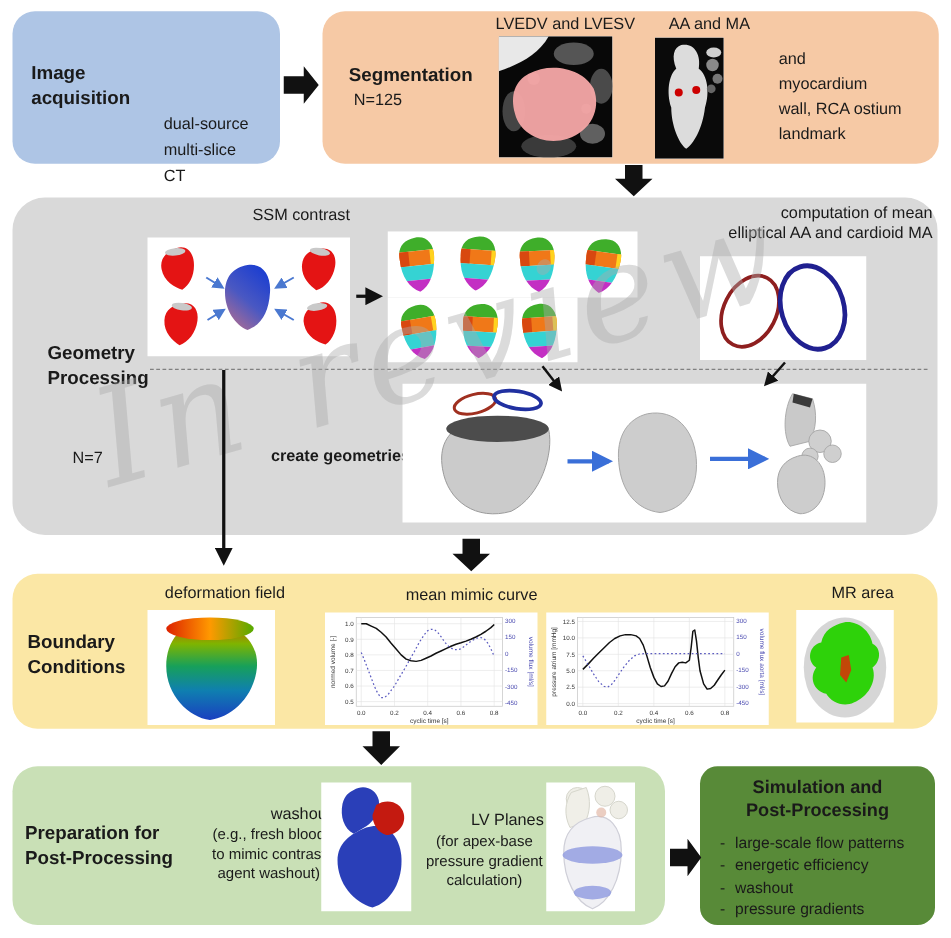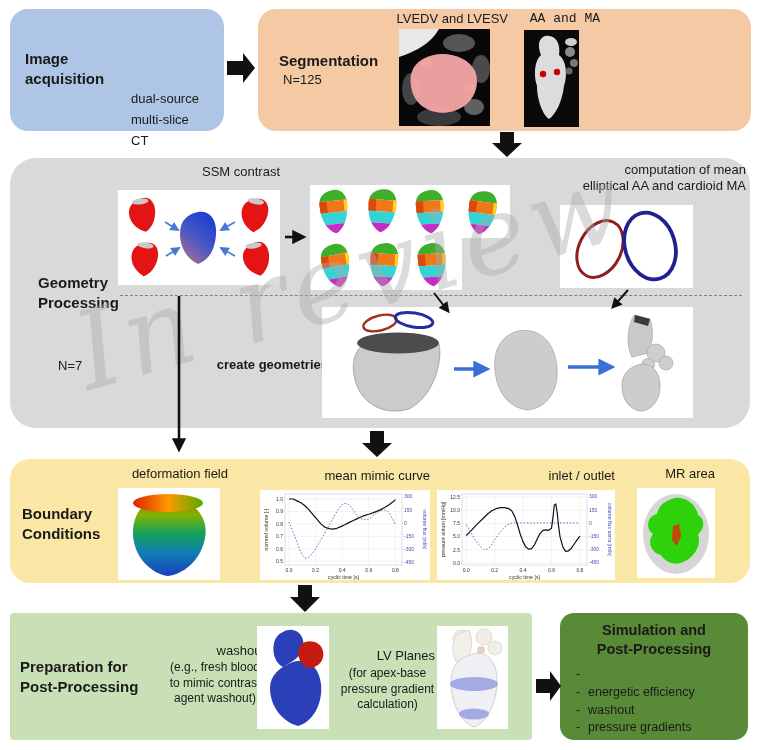--- a/index.html
+++ b/index.html
@@ -55,21 +55,25 @@
 acquisition</div>
     <div class="abs note pre" style="left:121px;top:36px;width:95px;margin-top:44px;">dual-source
 multi-slice
 CT</div>
   </div>
 
   <div class="box" id="box-seg" style="left:258px;top:9px;width:493px;height:122px;background:#f6c9a5;">
     <div class="abs title" style="left:9px;top:42px;margin-left:12px;">Segmentation</div>
     <div class="abs note" style="left:25px;top:61px;">N=125</div>
     <div class="abs lbl" style="left:130px;top:2px;width:120px;">LVEDV and LVESV</div>
-    <div class="abs lbl" style="left:262px;top:2px;width:80px;font-family:Liberation Mono, monospace;">AA and MA</div>
+    <div class="abs lbl" style="left:262px;top:2px;width:80px;">AA and MA</div>
+    <div class="abs note pre" style="left:365px;top:28px;width:125px;line-height:1.55;">and
+myocardium
+wall, RCA ostium
+landmark</div>
   </div>
 
   <div class="imgbox" style="left:399px;top:29px;width:91px;height:97px;">
     <svg width="91" height="97" viewBox="0 0 91 97">
       <rect width="91" height="97" fill="#080808"></rect>
       <path d="M0 0 L40 0 C32 14 18 22 0 28 Z" fill="#e8e8e8"></path>
       <ellipse cx="60" cy="14" rx="16" ry="9" fill="#555"></ellipse>
       <ellipse cx="82" cy="40" rx="9" ry="14" fill="#4a4a4a"></ellipse>
       <ellipse cx="40" cy="88" rx="22" ry="9" fill="#3a3a3a"></ellipse>
       <ellipse cx="12" cy="60" rx="9" ry="16" fill="#444"></ellipse>
@@ -171,21 +175,20 @@
       <path d="M316 58 C328 54 338 64 338 79 C338 94 329 104 318 104 C307 102 300 92 300 79 C300 68 306 61 316 58 Z" fill="#cdcdcd" stroke="#a5a5a5" stroke-width="0.8"></path>
     </svg>
   </div>
 
   <div class="box" id="box-bc" style="left:10px;top:459px;width:740px;height:124px;background:#fbe7a5;border-radius:20px;">
     <div class="abs title pre" style="left:12px;top:45px;width:120px;">Boundary
 Conditions</div>
   </div>
   <div class="abs lbl" style="left:113px;top:466px;width:115px;">deformation field</div>
   <div class="abs lbl" style="left:260px;top:468px;width:170px;">mean mimic curve</div>
-  <div class="abs lbl" style="left:437px;top:468px;width:178px;">inlet / outlet</div>
   <div class="abs lbl" style="left:637px;top:466px;width:78px;">MR area</div>
 
   <div class="imgbox" style="left:118px;top:488px;width:102px;height:92px;">
     <svg width="102" height="92" viewBox="0 0 102 92">
       <defs>
         <linearGradient id="dfb" x1="0" y1="0" x2="0" y2="1">
           <stop offset="0" stop-color="#cc5500"></stop>
             <stop offset="0.22" stop-color="#7fb400"></stop>
           <stop offset="0.45" stop-color="#17a05a"></stop>
             <stop offset="0.7" stop-color="#0f7fb0"></stop>
@@ -276,21 +279,21 @@
       </svg></div>
 
   <div class="imgbox" style="left:637px;top:488px;width:78px;height:90px;">
     <svg width="78" height="90" viewBox="0 0 78 90">
       <ellipse cx="39" cy="46" rx="33" ry="40" fill="#d6d6d6"></ellipse>
       <path d="M38 10 C48 8 59 16 61 27 C69 31 67 42 61 46 C65 57 57 70 46 74 C38 78 28 74 24 67 C14 65 10 54 16 46 C8 41 10 28 20 26 C22 16 30 12 38 10 Z" fill="#2ed20a"></path>
       <path d="M36 38 L42 36 L44 48 L40 58 L35 52 Z" fill="#c24708"></path>
     </svg>
   </div>
 
-  <div class="box" id="box-prep" style="left:10px;top:613px;width:522px;height:127px;background:#c9e0b6;border-radius:4px;">
+  <div class="box" id="box-prep" style="left:10px;top:613px;width:522px;height:127px;background:#c9e0b6;border-radius:20px;">
     <div class="abs title pre" style="left:10px;top:44px;width:150px;">Preparation for
 Post-Processing</div>
   </div>
   <div class="abs lbl" style="left:155px;top:643px;width:110px;">washout</div>
   <div class="abs small pre" style="left:156px;top:660px;width:118px;">(e.g., fresh blood
 to mimic contrast
 agent washout)</div>
   <div class="abs lbl" style="left:340px;top:648px;width:95px;">LV Planes</div>
   <div class="abs small pre" style="left:330px;top:666px;width:115px;">(for apex-base
 pressure gradient
@@ -316,20 +319,21 @@
       <circle cx="44" cy="24" r="4" fill="#e3b9a8" opacity="0.7"></circle>
     </svg>
   </div>
 
   <div class="box" id="box-sim" style="left:560px;top:613px;width:188px;height:127px;background:#588a38;border-radius:14px;">
     <div class="abs title pre" style="left:0;top:8px;width:188px;text-align:center;font-size:14.5px;">Simulation and
 Post-Processing</div>
     <div class="bullets" style="left:8px;top:53px;width:176px;">
       <div class="b-row">
           <span class="dash">-</span>
+          <span>large-scale flow patterns</span>
         </div>
       <div class="b-row">
           <span class="dash">-</span>
           <span>energetic efficiency</span>
         </div>
       <div class="b-row">
           <span class="dash">-</span>
           <span>washout</span>
         </div>
       <div class="b-row">

